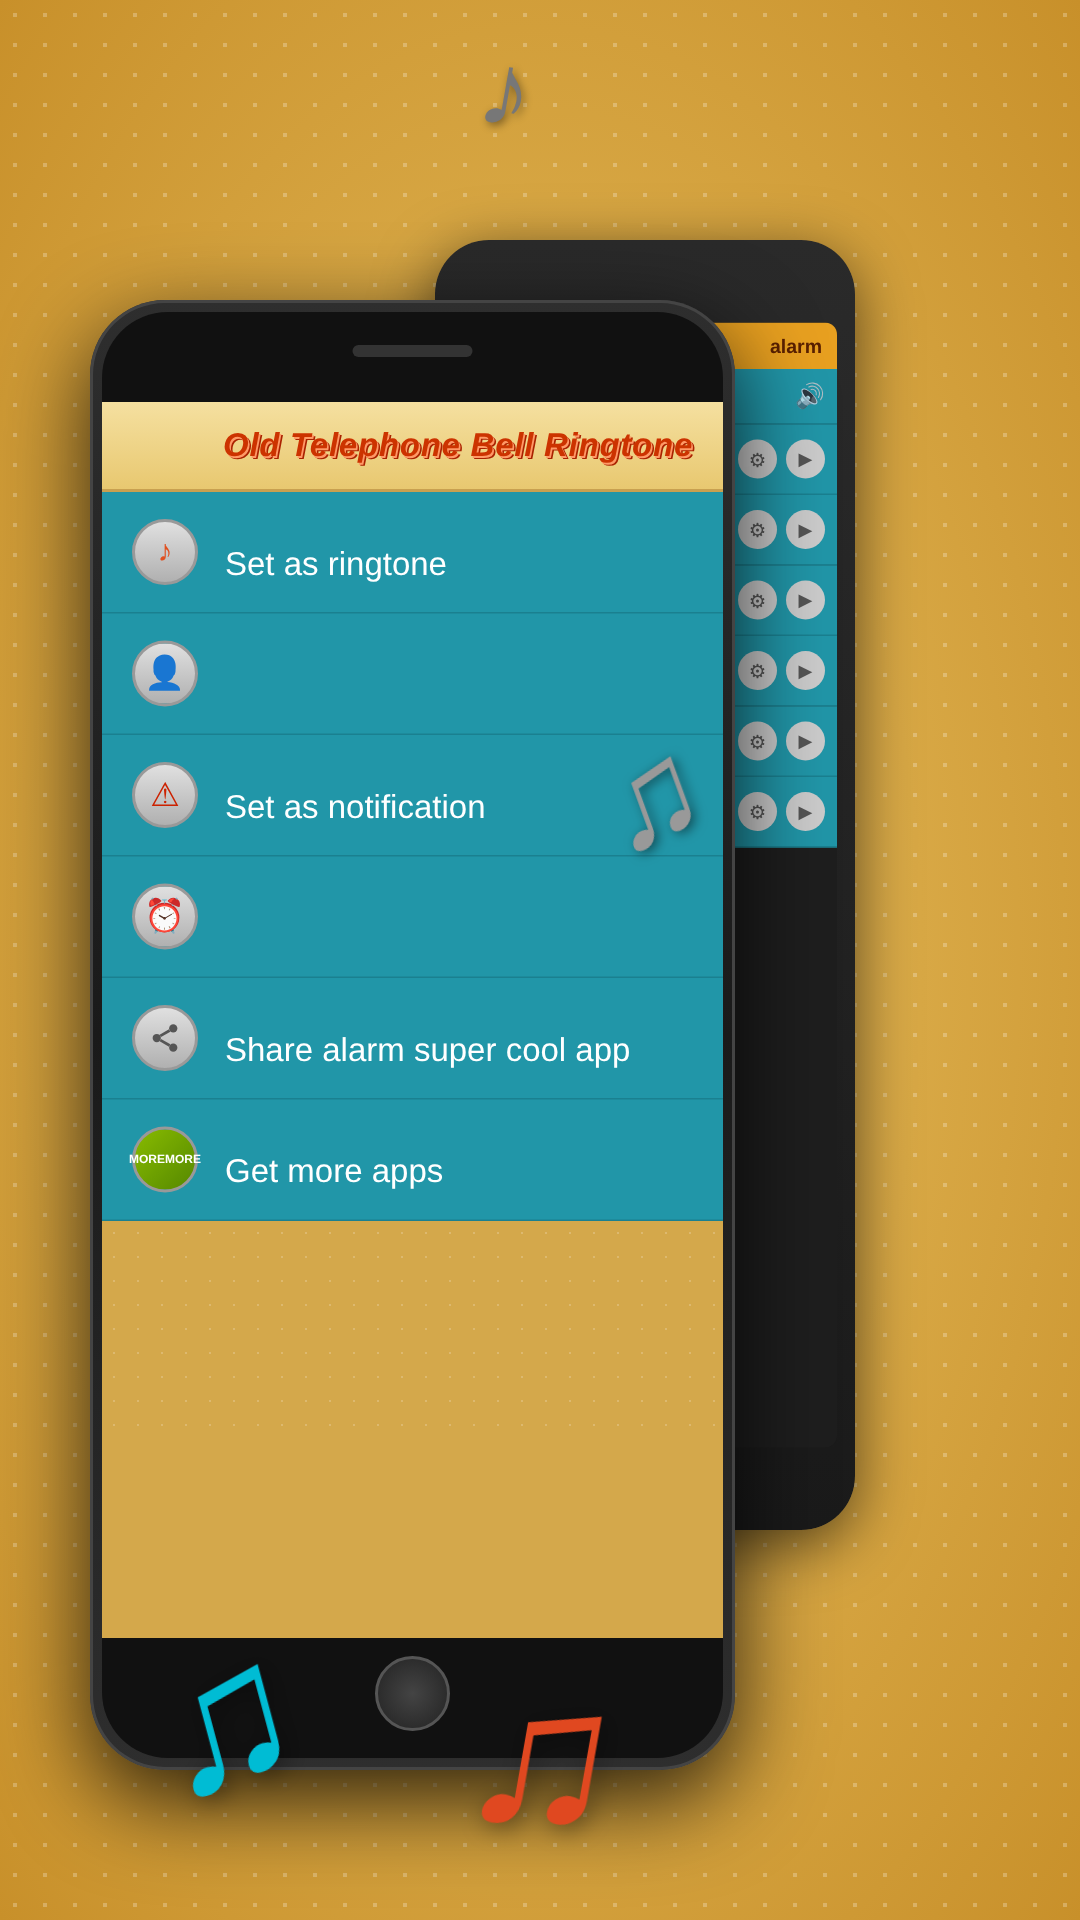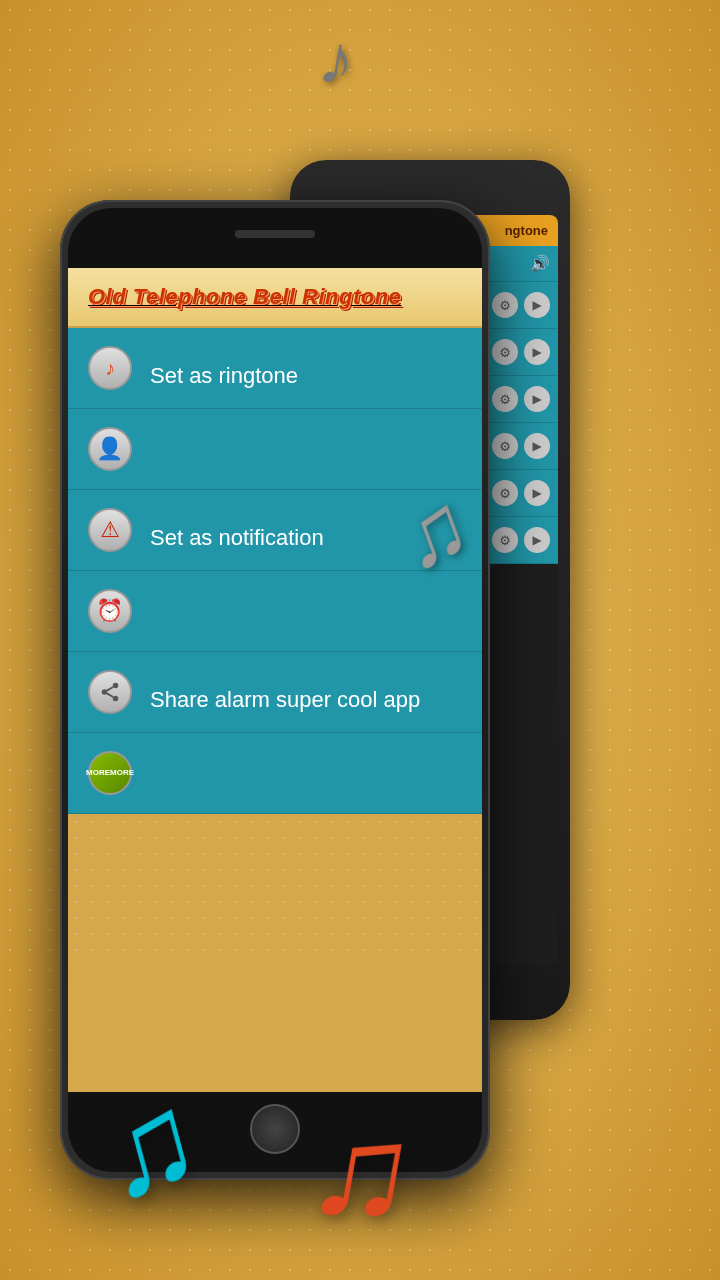--- a/index.html
+++ b/index.html
@@ -161,23 +161,22 @@
       left: 0;
       right: 0;
       bottom: 80px;
       background: #d4a84b;
       overflow: hidden;
     }
 
     .screen-header {
       background: linear-gradient(180deg, #f5e0a0 0%, #e8c870 100%);
       padding: 16px 20px;
-      text-align: left;
+      text-align: right;
       border-bottom: 2px solid #c8a050;
-      text-decoration: underline;
     }
 
     .screen-title {
       font-size: 22px;
       font-weight: 900;
       color: #cc3300;
       text-shadow: 1px 1px 0 #ff9966, 2px 2px 0 #aa2200;
       letter-spacing: 0.5px;
       font-style: italic;
     }
@@ -259,21 +258,21 @@
 <body>
 
 <div class="bg-overlay"></div>
 <div class="dots-pattern"></div>
 
 <div class="music-note-silver music-note-silver-top">♪</div>
 
 <div class="phone-back">
   <div class="phone-back-screen">
     <div class="phone-back-header">
-      <span>ngtone</span>
+      <span>alarm</span>
     </div>
     <div class="phone-back-speaker-row">
       <span style="color:white; font-size:16px;">🔊</span>
     </div>
     <div class="back-row">
       <div class="back-icon-gear">⚙</div>
       <div class="back-icon-play">▶</div>
     </div>
     <div class="back-row">
       <div class="back-icon-gear">⚙</div>
@@ -341,20 +340,21 @@
             </svg>
           </div>
           <span class="menu-item-text">Share alarm super cool app</span>
         </div>
 
         <div class="menu-item">
           <div class="menu-icon" style="background: linear-gradient(135deg, #88bb00, #558800); color:white; font-size:14px; font-weight:bold; line-height:1.2; text-align:right; padding:2px;">
             <div style="font-size:8px; font-weight:900; color:white; line-height:1;">MORE</div>
             <div style="font-size:8px; font-weight:900; color:white; line-height:1;">MORE</div>
           </div>
+          <span class="menu-item-text">Get more apps</span>
         </div>
       </div>
 
       <div class="bottom-area"></div>
     </div>
   </div>
 </div>
 
 <div style="position:absolute; z-index:6; bottom:60px; left:100px; font-size:130px; color:#00bcd4; filter: drop-shadow(3px 3px 8px rgba(0,0,0,0.4)); transform: rotate(-15deg);">♫</div>
 

